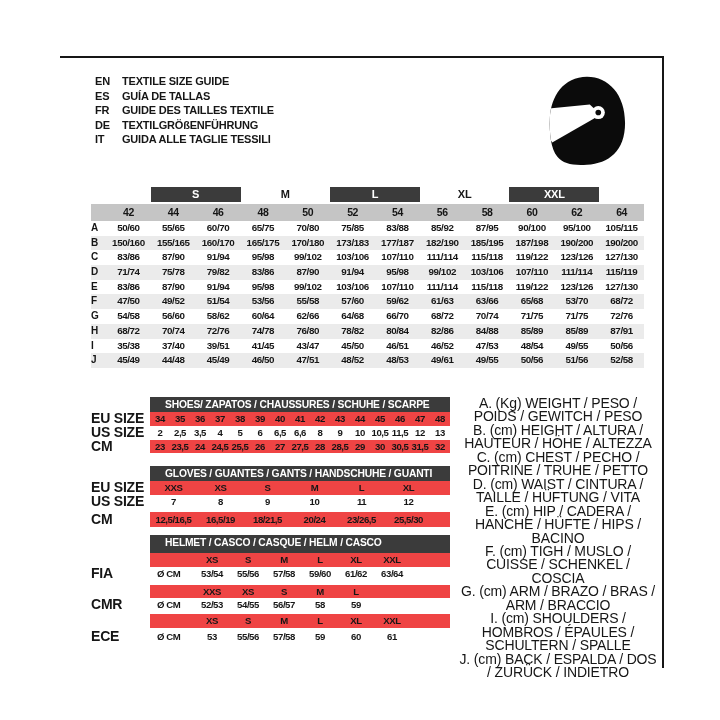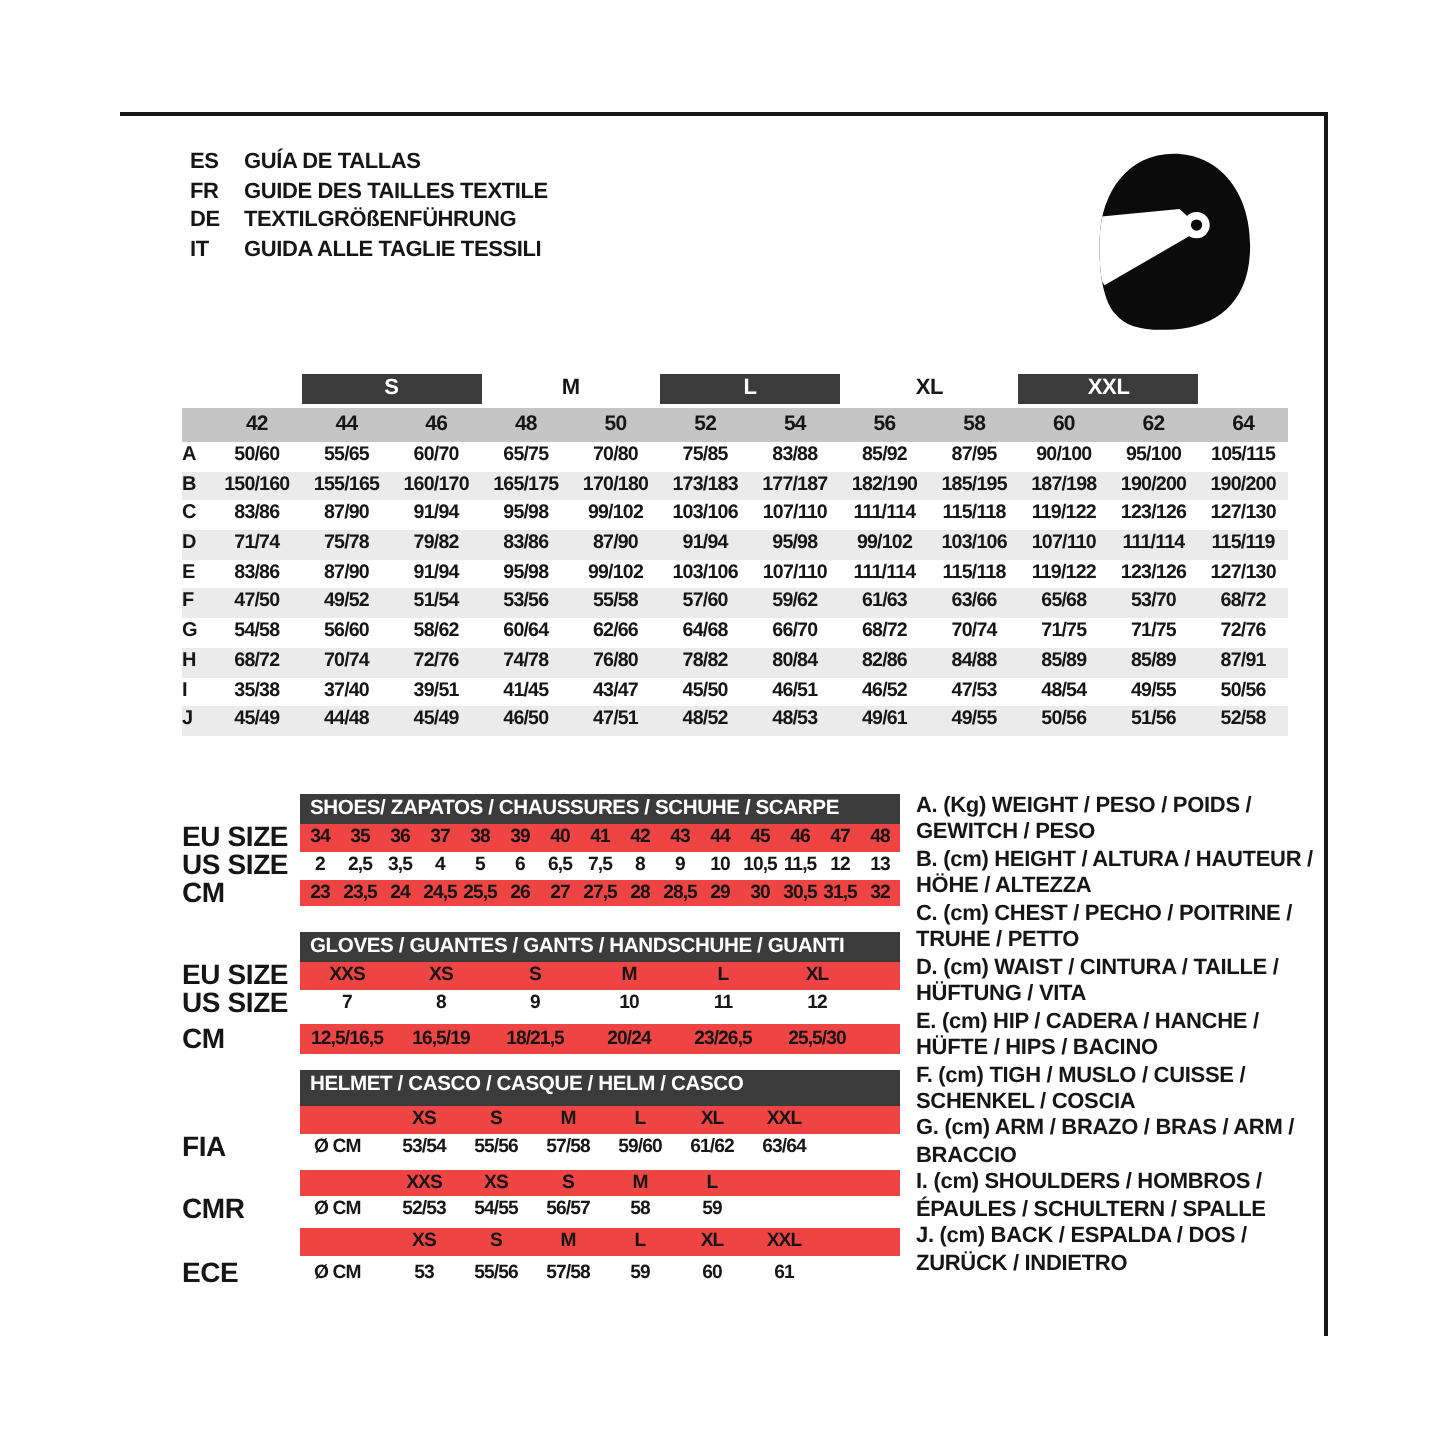--- a/index.html
+++ b/index.html
@@ -33,45 +33,49 @@
   .mt-label{font-weight:bold;font-size:10px;text-align:left;}
 
   
   .sub{left:91px;}
   .sub-shoes{top:397px;}
   .sub-gloves{top:466px;}
   .sub-helmet{top:535px;}
   .sub-row{display:flex;}
   .sub-label{width:59px;font-weight:bold;font-size:14px;letter-spacing:-0.2px;line-height:inherit;}
   .sub-content{width:300px;}
-  .bar{background:#3b3b3b;color:#fff;font-weight:bold;font-size:10.3px;height:20px;line-height:15px;padding-left:5px;letter-spacing:-0.2px;box-sizing:border-box;}
+  .bar{background:#3b3b3b;color:#fff;font-weight:bold;font-size:10.3px;height:20px;line-height:15px;padding-left:15px;letter-spacing:-0.2px;box-sizing:border-box;}
   .sub-row{height:13.8px;line-height:13.8px;}
   .sub-row.title{height:15px;line-height:15px;}
   .srow{display:grid;}
   .srow.stripe{background:#ef4444;}
   .scell{text-align:center;font-weight:bold;font-size:9.6px;letter-spacing:-0.45px;}
   .shoes-grid{grid-template-columns:repeat(15,1fr);}
   .gloves-grid{grid-template-columns:repeat(6,47px) 1fr;}
   .helmet-grid{grid-template-columns:44px repeat(6,36px) 1fr;}
   .scell.unit{text-align:left;padding-left:7px;}
   .mt2{margin-top:2px;}.mt3{margin-top:3px;}.mt4{margin-top:4px;}
   .tall{height:15px;line-height:15px;}
 
   
   .legend{left:458px;top:397px;width:200px;}
-  .legend-item{font-weight:bold;font-size:11px;line-height:13.45px;letter-spacing:-0.15px;}
+  .legend-item{font-weight:normal;font-size:14px;line-height:13.45px;letter-spacing:-0.15px;text-align:center;}
 </style>
 </head>
 <body>
 
 <div id="page">
   <div class="abs topline"></div>
   <div class="abs rightline"></div>
 
   <div class="abs langs">
+      <div class="lang">
+        <span class="code">EN</span>
+        <span class="ttl">TEXTILE SIZE GUIDE</span>
+      </div>
       <div class="lang">
         <span class="code">ES</span>
         <span class="ttl">GUÍA DE TALLAS</span>
       </div>
       <div class="lang">
         <span class="code">FR</span>
         <span class="ttl">GUIDE DES TAILLES TEXTILE</span>
       </div>
       <div class="lang">
         <span class="code">DE</span>
@@ -302,21 +306,21 @@
       <div class="sub-row">
         <div class="sub-label">US SIZE</div>
         <div class="sub-content srow shoes-grid">
           <div class="scell">2</div>
           <div class="scell">2,5</div>
           <div class="scell">3,5</div>
           <div class="scell">4</div>
           <div class="scell">5</div>
           <div class="scell">6</div>
           <div class="scell">6,5</div>
-          <div class="scell">7,5</div>
+          <div class="scell">6,6</div>
           <div class="scell">8</div>
           <div class="scell">9</div>
           <div class="scell">10</div>
           <div class="scell">10,5</div>
           <div class="scell">11,5</div>
           <div class="scell">12</div>
           <div class="scell">13</div>
         </div>
       </div>
       <div class="sub-row">

